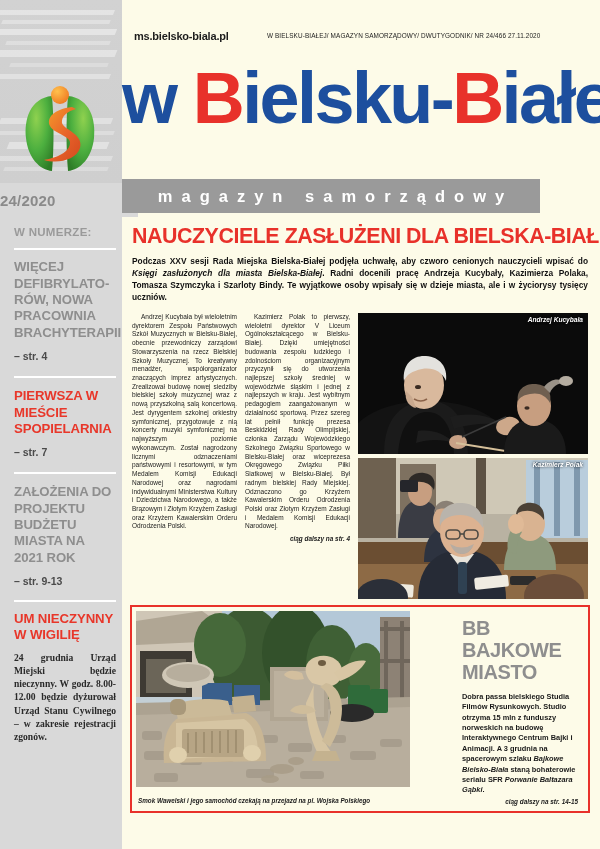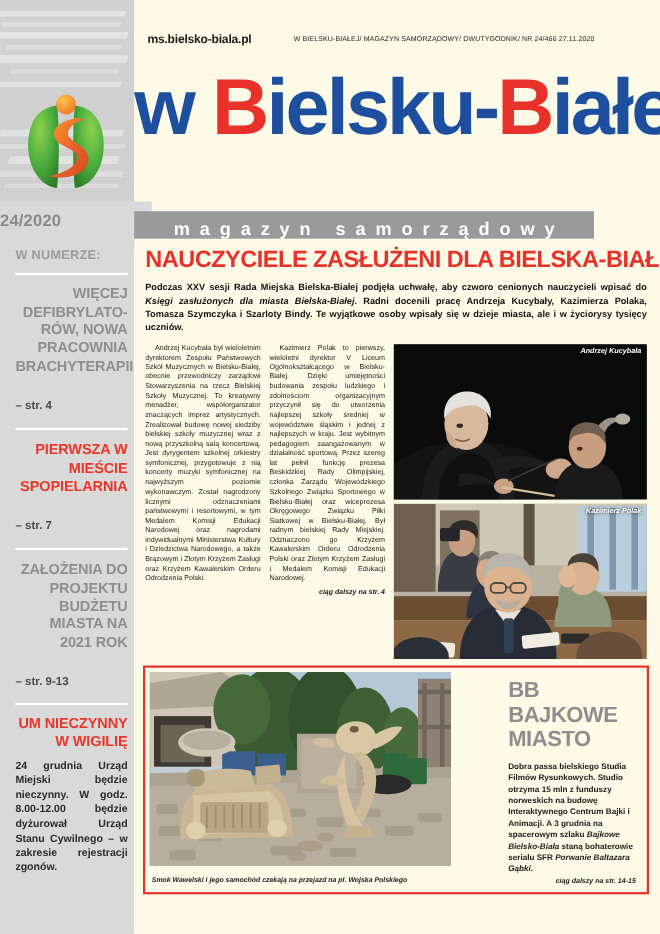--- a/index.html
+++ b/index.html
@@ -55,30 +55,29 @@
     letter-spacing: .3px; line-height: 1.25;
     margin-bottom: 9px;
   }
   .rail-rule {
     height: 2px; background: #ffffff; margin: 9px 0 9px 0;
   }
   .rail-head {
     font-size: 13.2px; font-weight: bold; line-height: 1.24;
     letter-spacing: -.1px; text-transform: uppercase;
     color: #8e8e8e;
-    text-align: right;
   }
   .rail-head.red { color: #e8372a; }
   .rail-page {
     font-size: 10.5px; font-weight: bold; color: #4a4a4a;
-    margin-top: 22px;
+    margin-top: 9px;
   }
   .rail-body {
     font-size: 9.6px; line-height: 1.38; color: #2a2a2a;
-    font-weight: bold; margin-top: 7px; text-align: justify;
+    font-weight: bold; margin-top: 7px; text-align: justify; font-family: Liberation Serif, serif;
   }
 
   
   #masthead {
     position: absolute; left: 122px; top: 0;
     width: 574px; height: 183px;
     background: #fdfbe8;
   }
   #url {
     position: absolute; left: 12px; top: 30px;
@@ -95,21 +94,21 @@
     width: 478px; text-align: right; padding-right: 28px;
     font-size: 72px; font-weight: bold; line-height: 1;
     letter-spacing: -2.6px;
     color: #1d4f9e;
     white-space: nowrap;
   }
   #title .red { color: #e8312a; }
 
   
   #banner {
-    position: absolute; left: 122px; top: 192px;
+    position: absolute; left: 122px; top: 179px;
     width: 418px; height: 34px;
     background: #9a9a9a;
     display: flex; align-items: center; justify-content: center;
   }
   #banner-text {
     color: #ffffff; font-size: 16.5px; font-weight: bold;
     letter-spacing: 9px; padding-left: 9px;
   }
 
   

